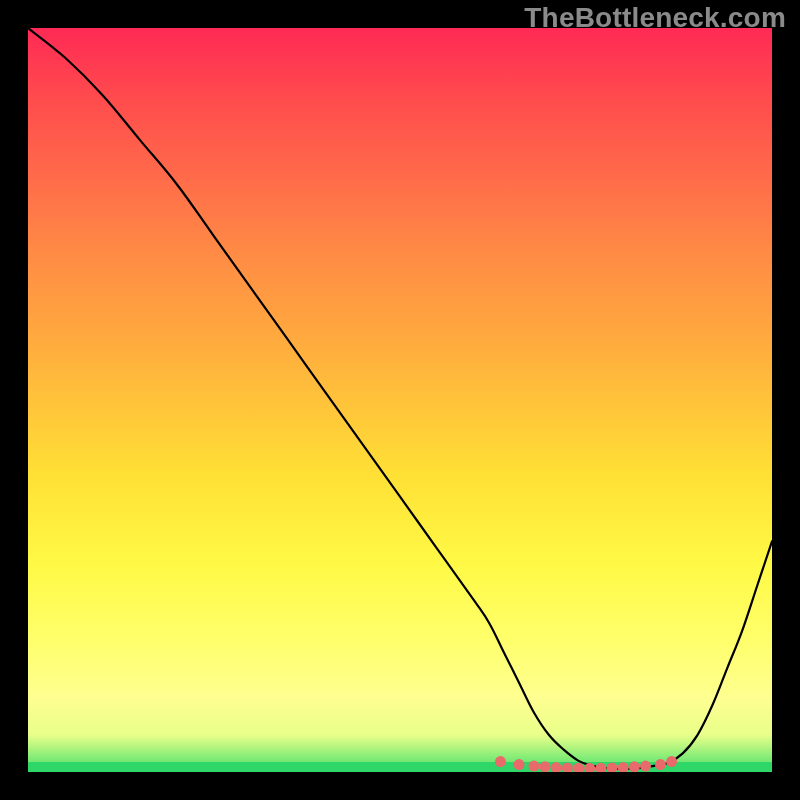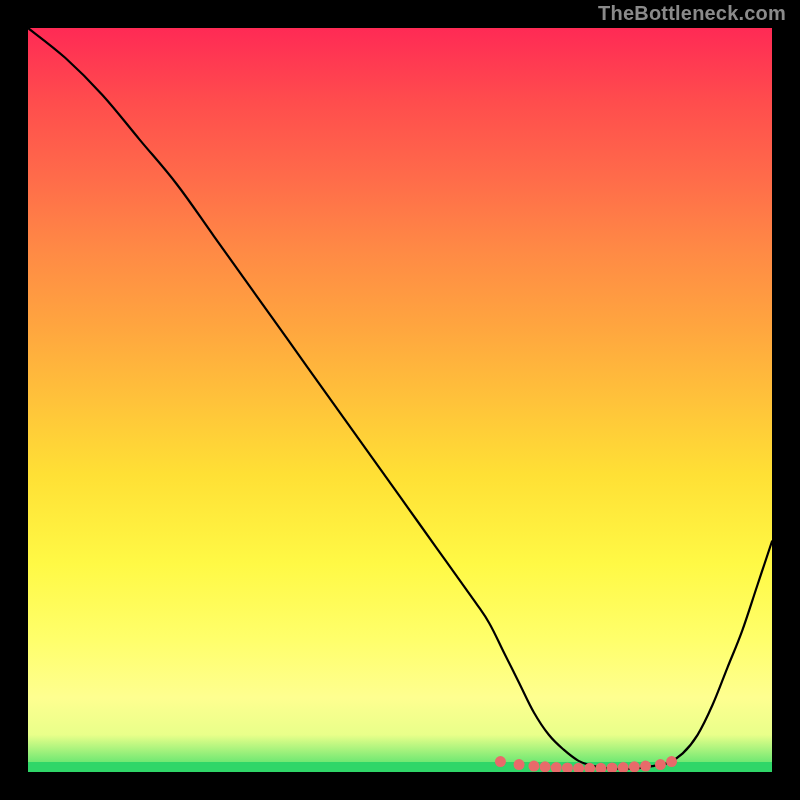--- a/index.html
+++ b/index.html
@@ -37,21 +37,21 @@
     top: 28px;
     width: 744px;
     height: 744px;
     pointer-events: none;
   }
   .watermark {
     position: absolute;
     top: 2px;
     right: 14px;
     font-family: Arial, Helvetica, sans-serif;
-    font-size: 20px;
+    font-size: 28px;
     font-weight: bold;
     color: #8a8a8a;
     letter-spacing: 0.2px;
   }
   .green-band {
     position: absolute;
     left: 28px;
     width: 744px;
     bottom: 28px;
     height: 10px;

